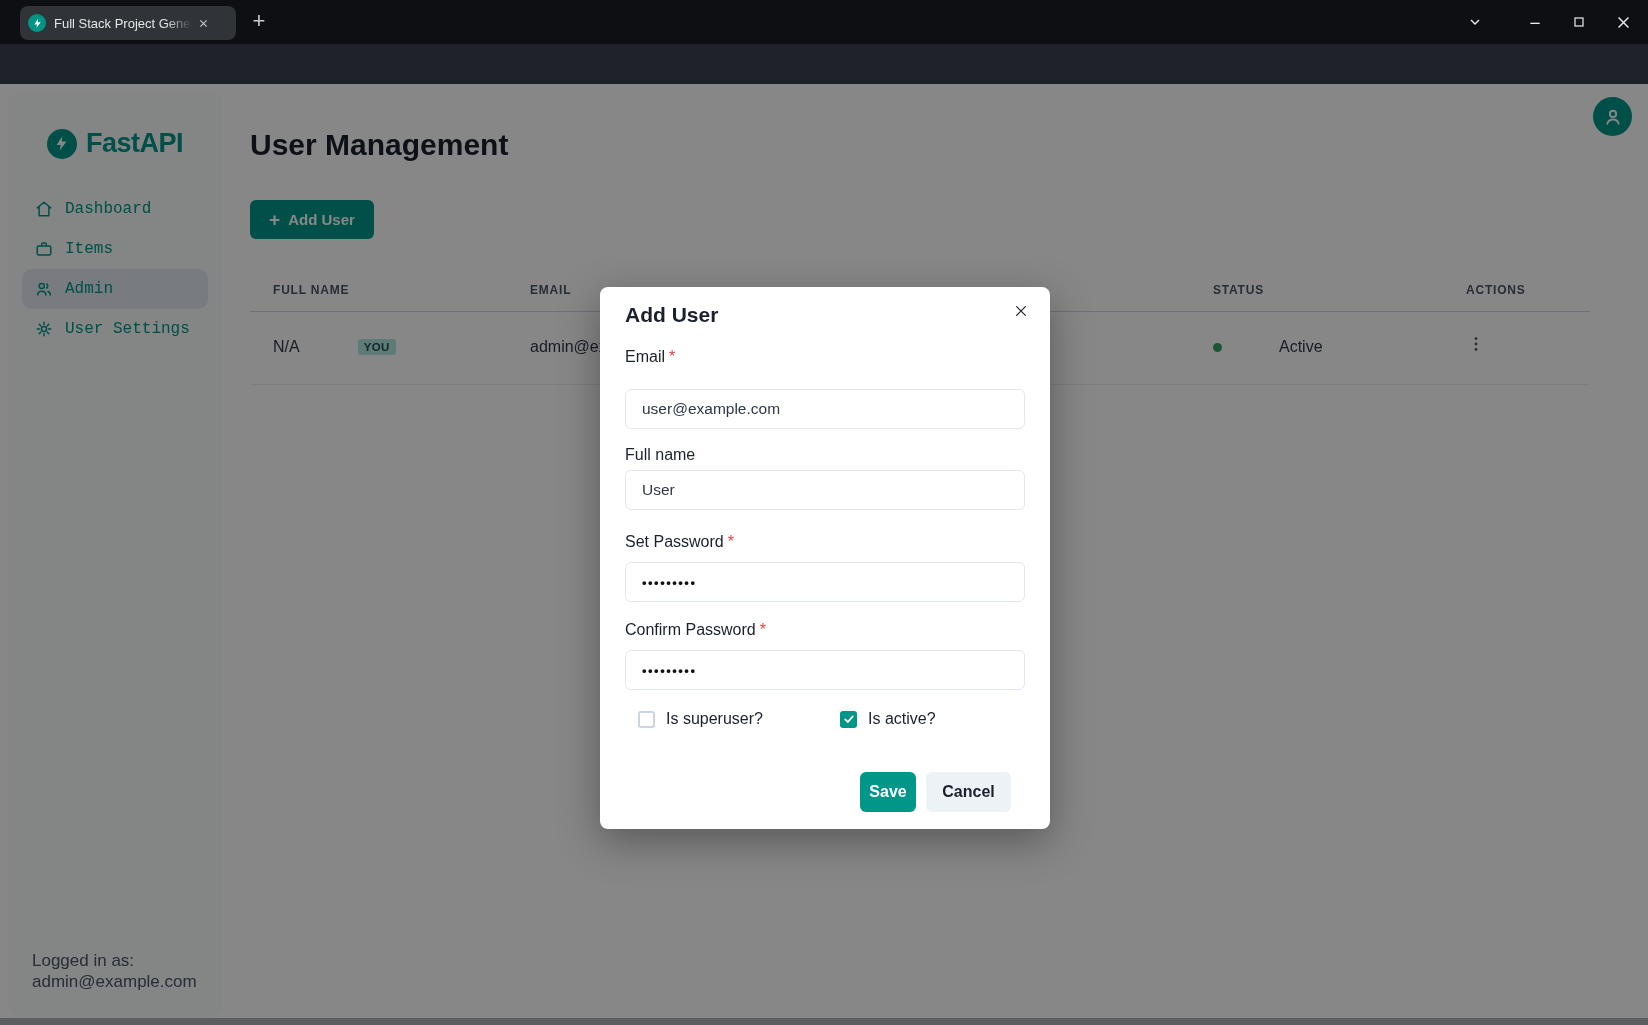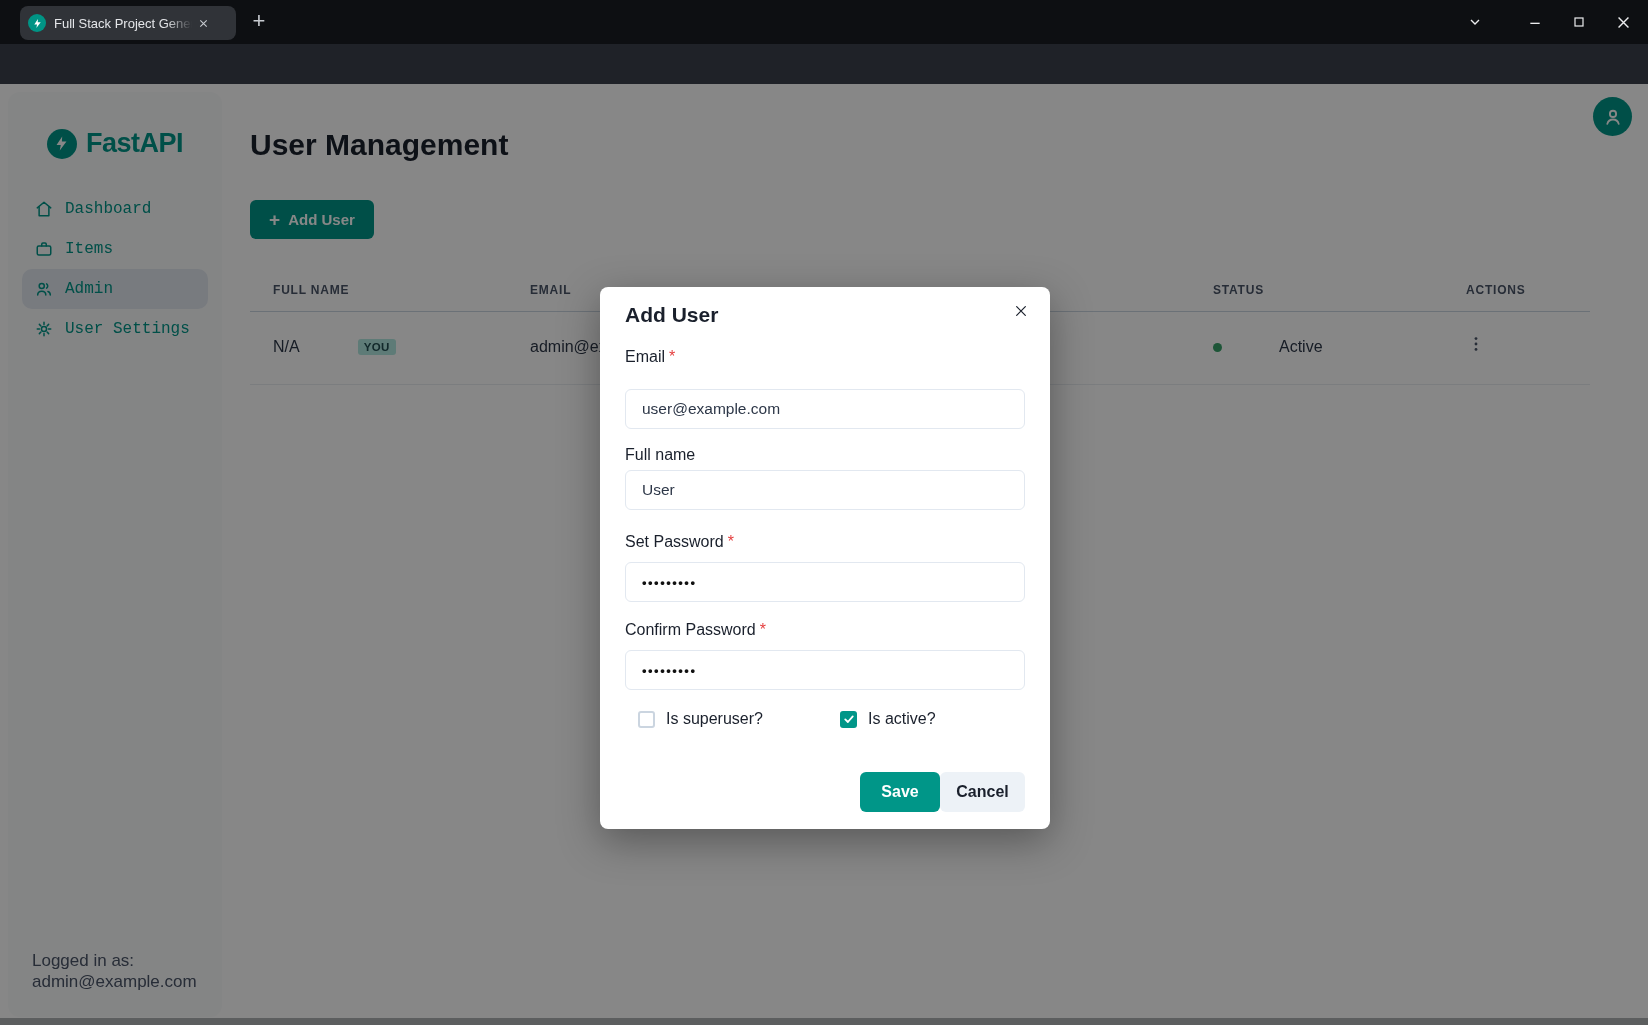--- a/index.html
+++ b/index.html
@@ -80,22 +80,22 @@
              border-radius:6px; padding:0 16px; font-family:inherit; font-size:15.5px; color:#2d3748;
              background:#fff; outline:none; }
   .f-input.pw { font-size:13px; font-weight:bold; letter-spacing:1.5px; color:#111; }
   .cb-group { position:absolute; top:423px; display:flex; align-items:center;padding-left:12px; }
   .cb-box { width:17px; height:17px; border-radius:3px; border:2px solid #cbd5e0; background:#fff;
             display:flex; align-items:center; justify-content:center; }
   .cb-box.checked { border:none; background:#009688; }
   .cb-label { margin-left:11px; font-size:16px; color:#1a202c; }
   .btn { position:absolute; top:485px; height:40px; border:none; border-radius:6px;
          font-family:inherit; font-size:16px; font-weight:bold; }
-  .btn-save { left:260px; width:80px; background:#009688; color:#fff; }
-  .btn-cancel { left:340px; width:85px; background:#edf2f7; color:#1a202c; }
+  .btn-save { left:260px; width:56px; background:#009688; color:#fff; }
+  .btn-cancel { left:326px; width:85px; background:#edf2f7; color:#1a202c; }
 </style>
 </head>
 <body>
 
 <div class="tabstrip">
   <div class="tab">
     <span class="favicon">
       <svg width="11" height="11" viewBox="0 0 24 24">
           <path d="M13 2 L5 14 h6 L9.5 22 L19 9 h-6.5 Z" fill="#fff"></path>
         </svg>

